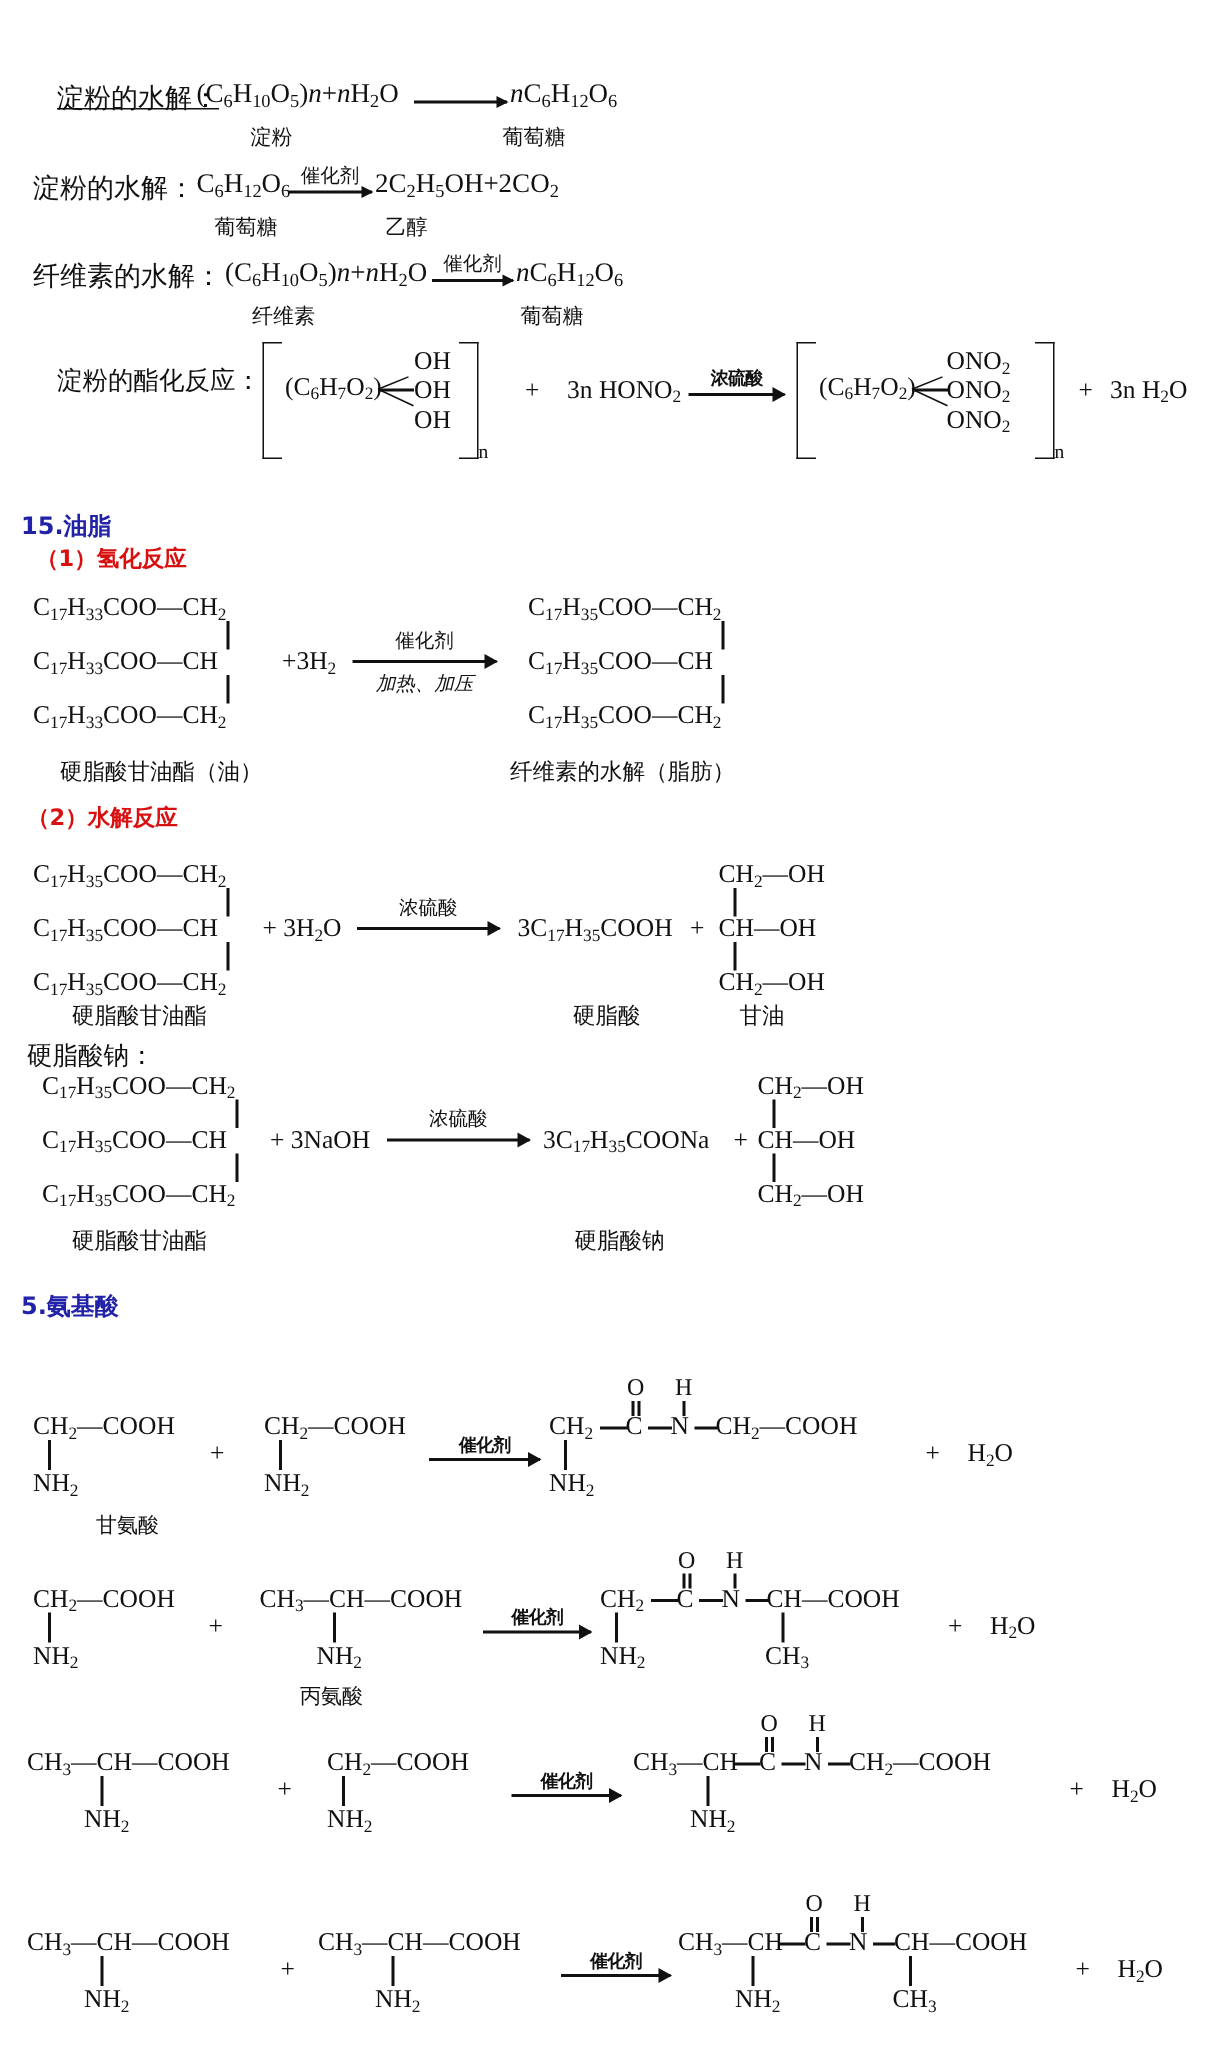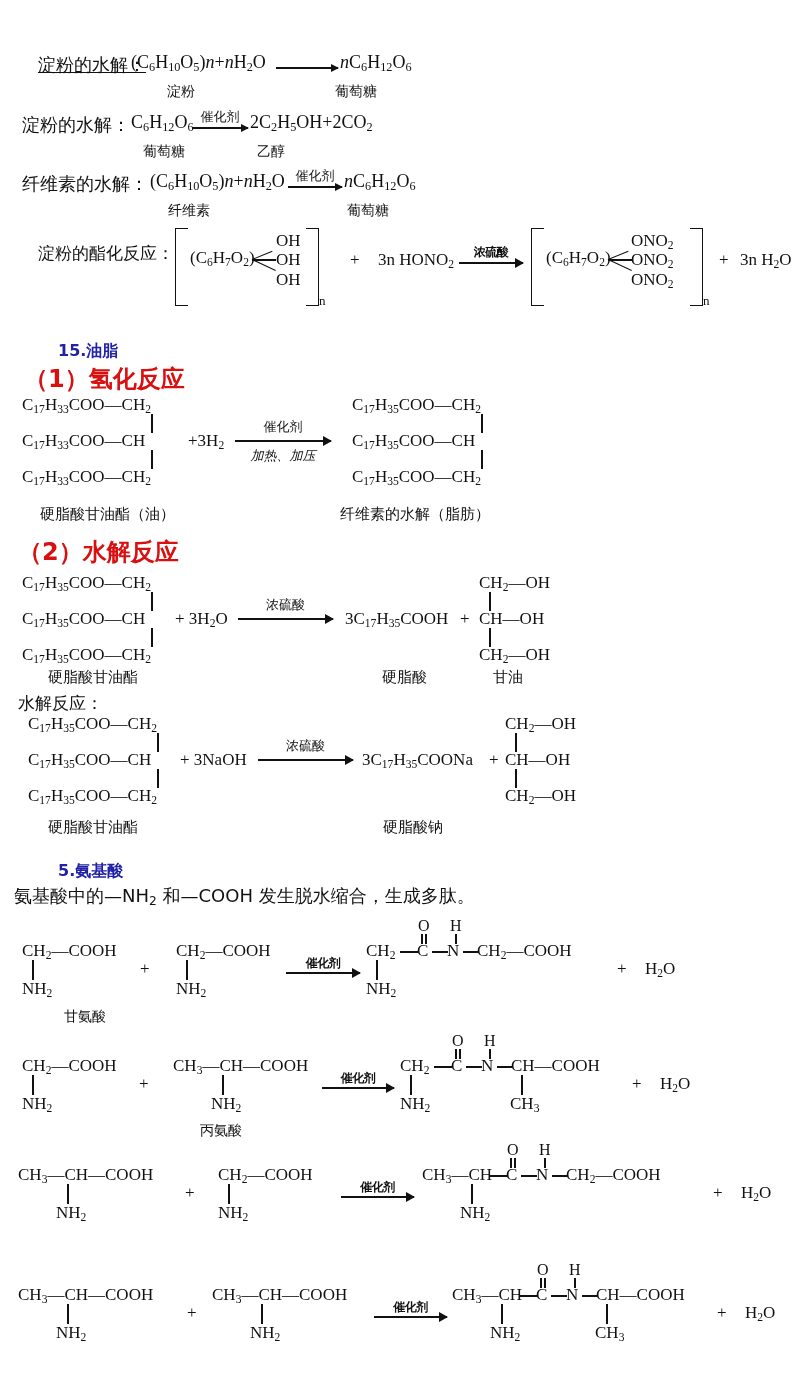--- a/index.html
+++ b/index.html
@@ -27,26 +27,25 @@
   sub { font-size: 0.68em; vertical-align: -0.28em; }
 
   .abs { position: absolute; white-space: nowrap; }
 
   
   .head-blue {
     color: #2222a8;
     font-weight: bold;
     font-size: 16px;
     font-family: "DejaVu Sans", "Liberation Sans", sans-serif;
-    margin-left: 44px;
   }
   .head-red {
     color: #d81010;
     font-weight: bold;
-    font-size: 24px;
+    font-size: 15px;
     font-family: "DejaVu Sans", "Liberation Sans", sans-serif;
   }
 
   
   .arrow { position:absolute; height: 2px; background: #111; }
   .arrow::after {
     content:"";
     position:absolute;
     right:-1px; top:50%;
     transform: translateY(-50%);
@@ -244,21 +243,21 @@
   <div class="abs f17" style="left:479px; top:573px;">CH<sub>2</sub>—OH</div>
   <div class="abs f17" style="left:479px; top:609px;">CH—OH</div>
   <div class="abs f17" style="left:479px; top:645px;">CH<sub>2</sub>—OH</div>
   <div class="vbond" style="left:489px; top:592px; height:19px;"></div>
   <div class="vbond" style="left:489px; top:628px; height:19px;"></div>
 
   <div class="abs f15 cn" style="left:48px; top:668px;">硬脂酸甘油酯</div>
   <div class="abs f15 cn" style="left:382px; top:668px;">硬脂酸</div>
   <div class="abs f15 cn" style="left:493px; top:668px;">甘油</div>
 
-  <div class="abs f17 cn" style="left:18px; top:692px;">水解反应：</div>
+  <div class="abs f17 cn" style="left:18px; top:692px;">硬脂酸钠：</div>
 
   <div class="abs f17" style="left:28px; top:714px;">
     C<sub>17</sub>H<sub>35</sub>COO—CH<sub>2</sub>
   </div>
   <div class="abs f17" style="left:28px; top:750px;">
     C<sub>17</sub>H<sub>35</sub>COO—CH
   </div>
   <div class="abs f17" style="left:28px; top:786px;">
     C<sub>17</sub>H<sub>35</sub>COO—CH<sub>2</sub>
   </div>
@@ -277,23 +276,20 @@
   <div class="abs f17" style="left:505px; top:714px;">CH<sub>2</sub>—OH</div>
   <div class="abs f17" style="left:505px; top:750px;">CH—OH</div>
   <div class="abs f17" style="left:505px; top:786px;">CH<sub>2</sub>—OH</div>
   <div class="vbond" style="left:515px; top:733px; height:19px;"></div>
   <div class="vbond" style="left:515px; top:769px; height:19px;"></div>
 
   <div class="abs f15 cn" style="left:48px; top:818px;">硬脂酸甘油酯</div>
   <div class="abs f15 cn" style="left:383px; top:818px;">硬脂酸钠</div>
 
   <div class="abs head-blue" style="left:14px; top:861px;">5.氨基酸</div>
-  <div class="abs f18 cn" style="left:14px; top:884px;">
-    氨基酸中的—NH<sub>2</sub> 和—COOH 发生脱水缩合，生成多肽。
-  </div>
 
   <div class="abs f17" style="left:22px; top:941px;">CH<sub>2</sub>—COOH</div>
   <div class="vbond" style="left:32px; top:960px; height:20px;"></div>
   <div class="abs f17" style="left:22px; top:979px;">NH<sub>2</sub></div>
   <div class="abs f14 cn" style="left:64px; top:1008px;">甘氨酸</div>
 
   <div class="abs f17" style="left:140px; top:959px;">+</div>
 
   <div class="abs f17" style="left:176px; top:941px;">CH<sub>2</sub>—COOH</div>
   <div class="vbond" style="left:186px; top:960px; height:20px;"></div>

